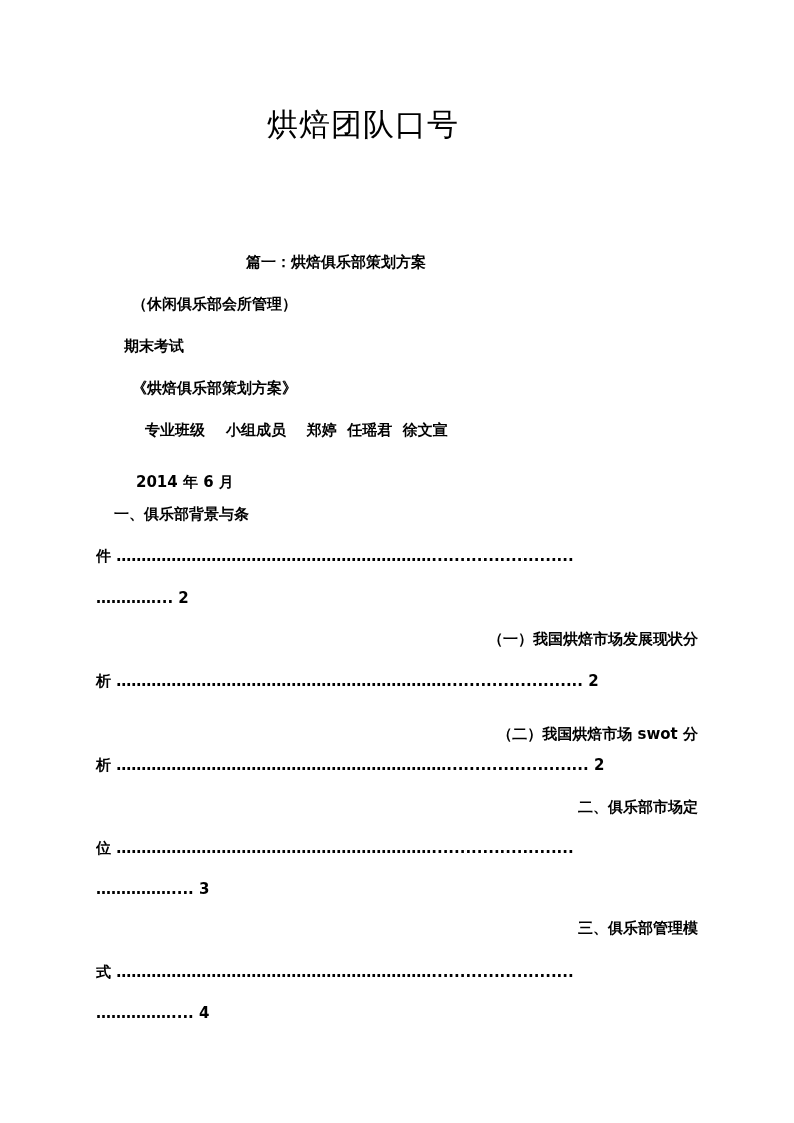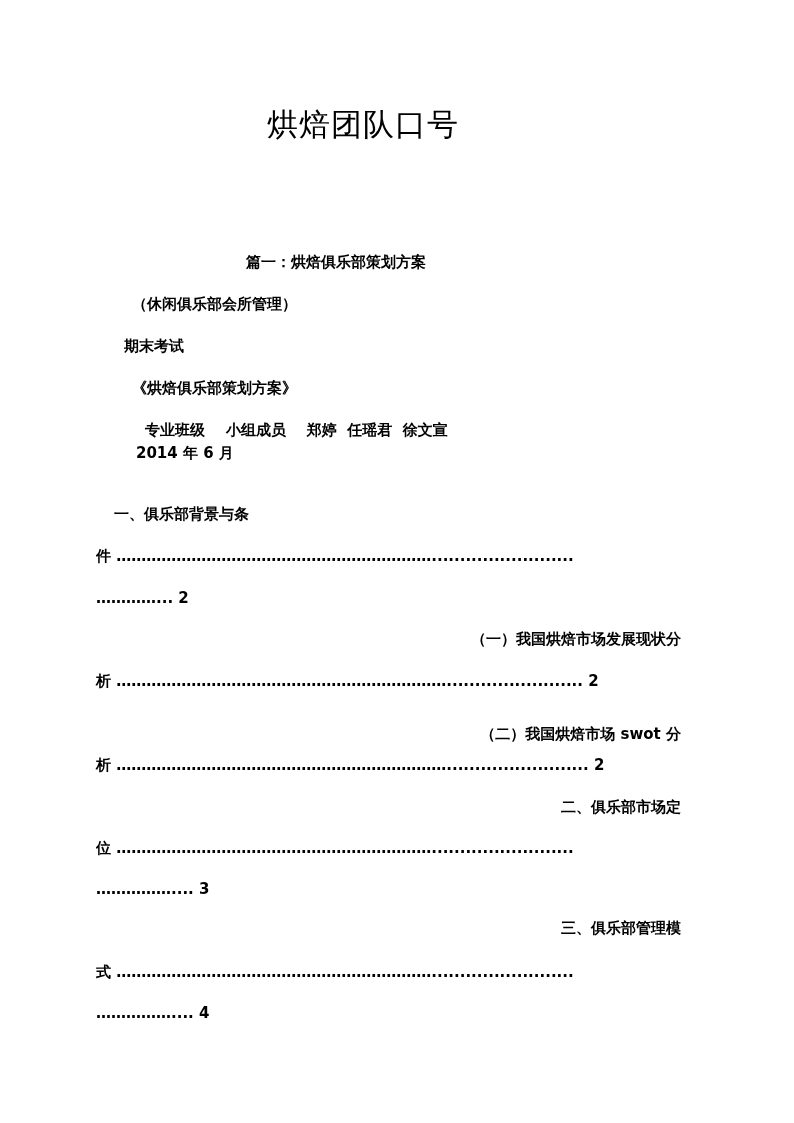--- a/index.html
+++ b/index.html
@@ -1,34 +1,34 @@
 <!DOCTYPE html>
 <html><head>
   <meta charset="utf-8">
   <style>
     html, body { margin: 0; padding: 0; background: #ffffff; }
     body { width: 794px; height: 1123px; position: relative; overflow: hidden;
            font-family: "DejaVu Sans", "Liberation Sans", sans-serif; color: #000; }
     .title { position: absolute; top: 104px; left: 0; width: 726px; text-align: center;
              font-family: "DejaVu Serif", "Liberation Serif", serif; font-size: 31px; letter-spacing: 1px; }
     .line { position: absolute; font-size: 15px; font-weight: bold; white-space: nowrap; line-height: 24px; }
-    .right { right: 113px; text-align: center; }
+    .right { right: 96px; text-align: center; }
     .dots { letter-spacing: 0px; font-weight: bold; }
   </style>
 </head>
 <body>
 
 <div class="title">烘焙团队口号</div>
 
 <div class="line" style="top:250px; left:246px;">篇一：烘焙俱乐部策划方案</div>
 <div class="line" style="top:292px; left:132px;">（休闲俱乐部会所管理）</div>
 <div class="line" style="top:334px; left:124px;">期末考试</div>
 <div class="line" style="top:376px; left:132px;">《烘焙俱乐部策划方案》</div>
 <div class="line" style="top:418px; left:136px; white-space:pre;margin-left:9px;">专业班级    小组成员    郑婷  任瑶君  徐文宣</div>
-<div class="line" style="top:441px; left:136px;">2014 年 6 月</div>
+<div class="line" style="top:470px; left:136px;">2014 年 6 月</div>
 
 <div class="line" style="top:502px; left:114px;">一、俱乐部背景与条</div>
 <div class="line" style="top:544px; left:96px; width:602px; overflow:hidden;">
   <span>件</span>
   <span class="dots">……………………………………………………….........................</span>
 </div>
 <div class="line" style="top:586px; left:96px;">
   <span class="dots">…………... </span><span>2</span>
 </div>
 

